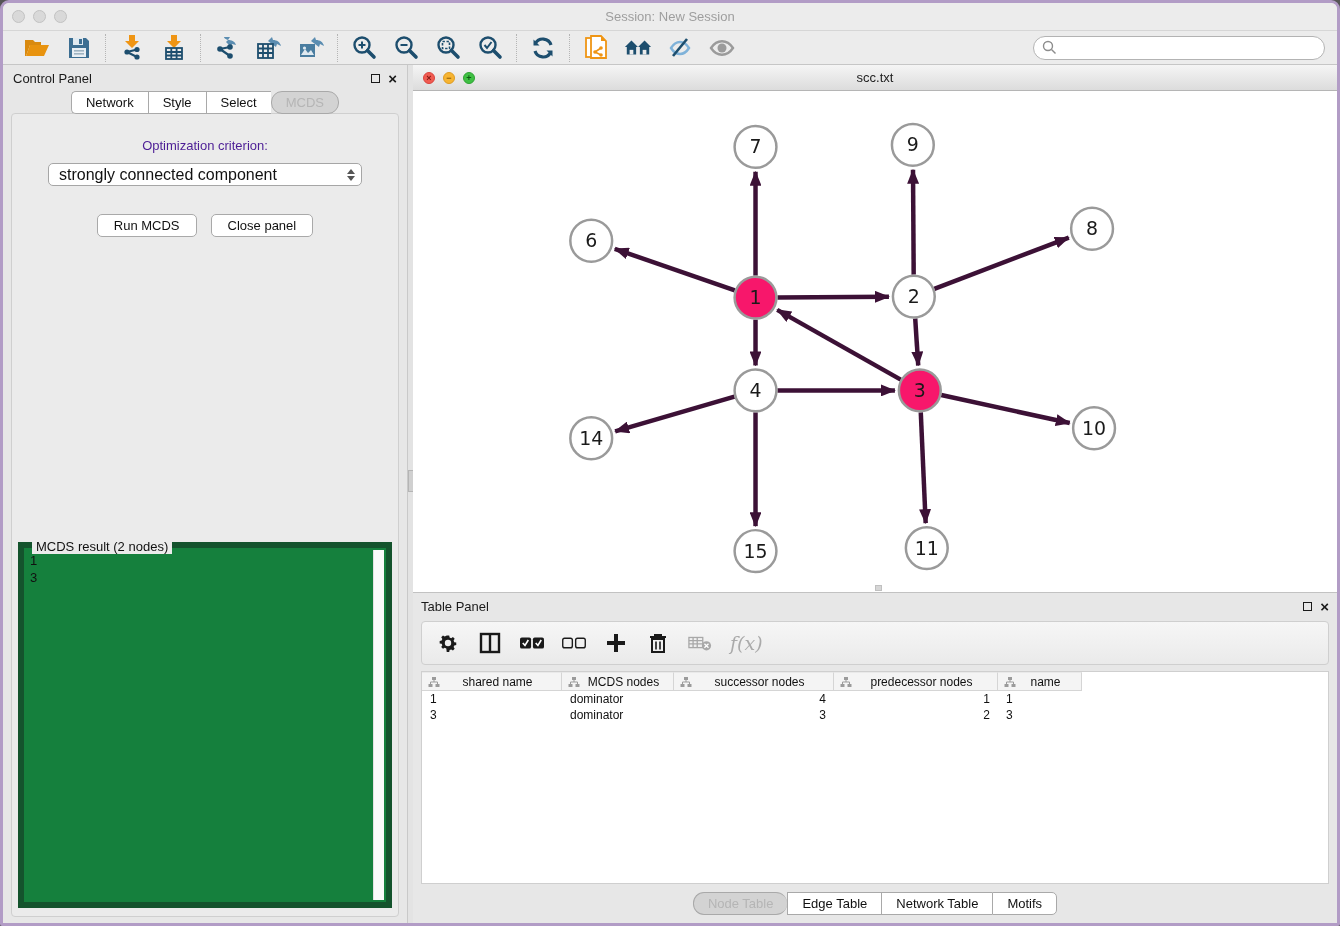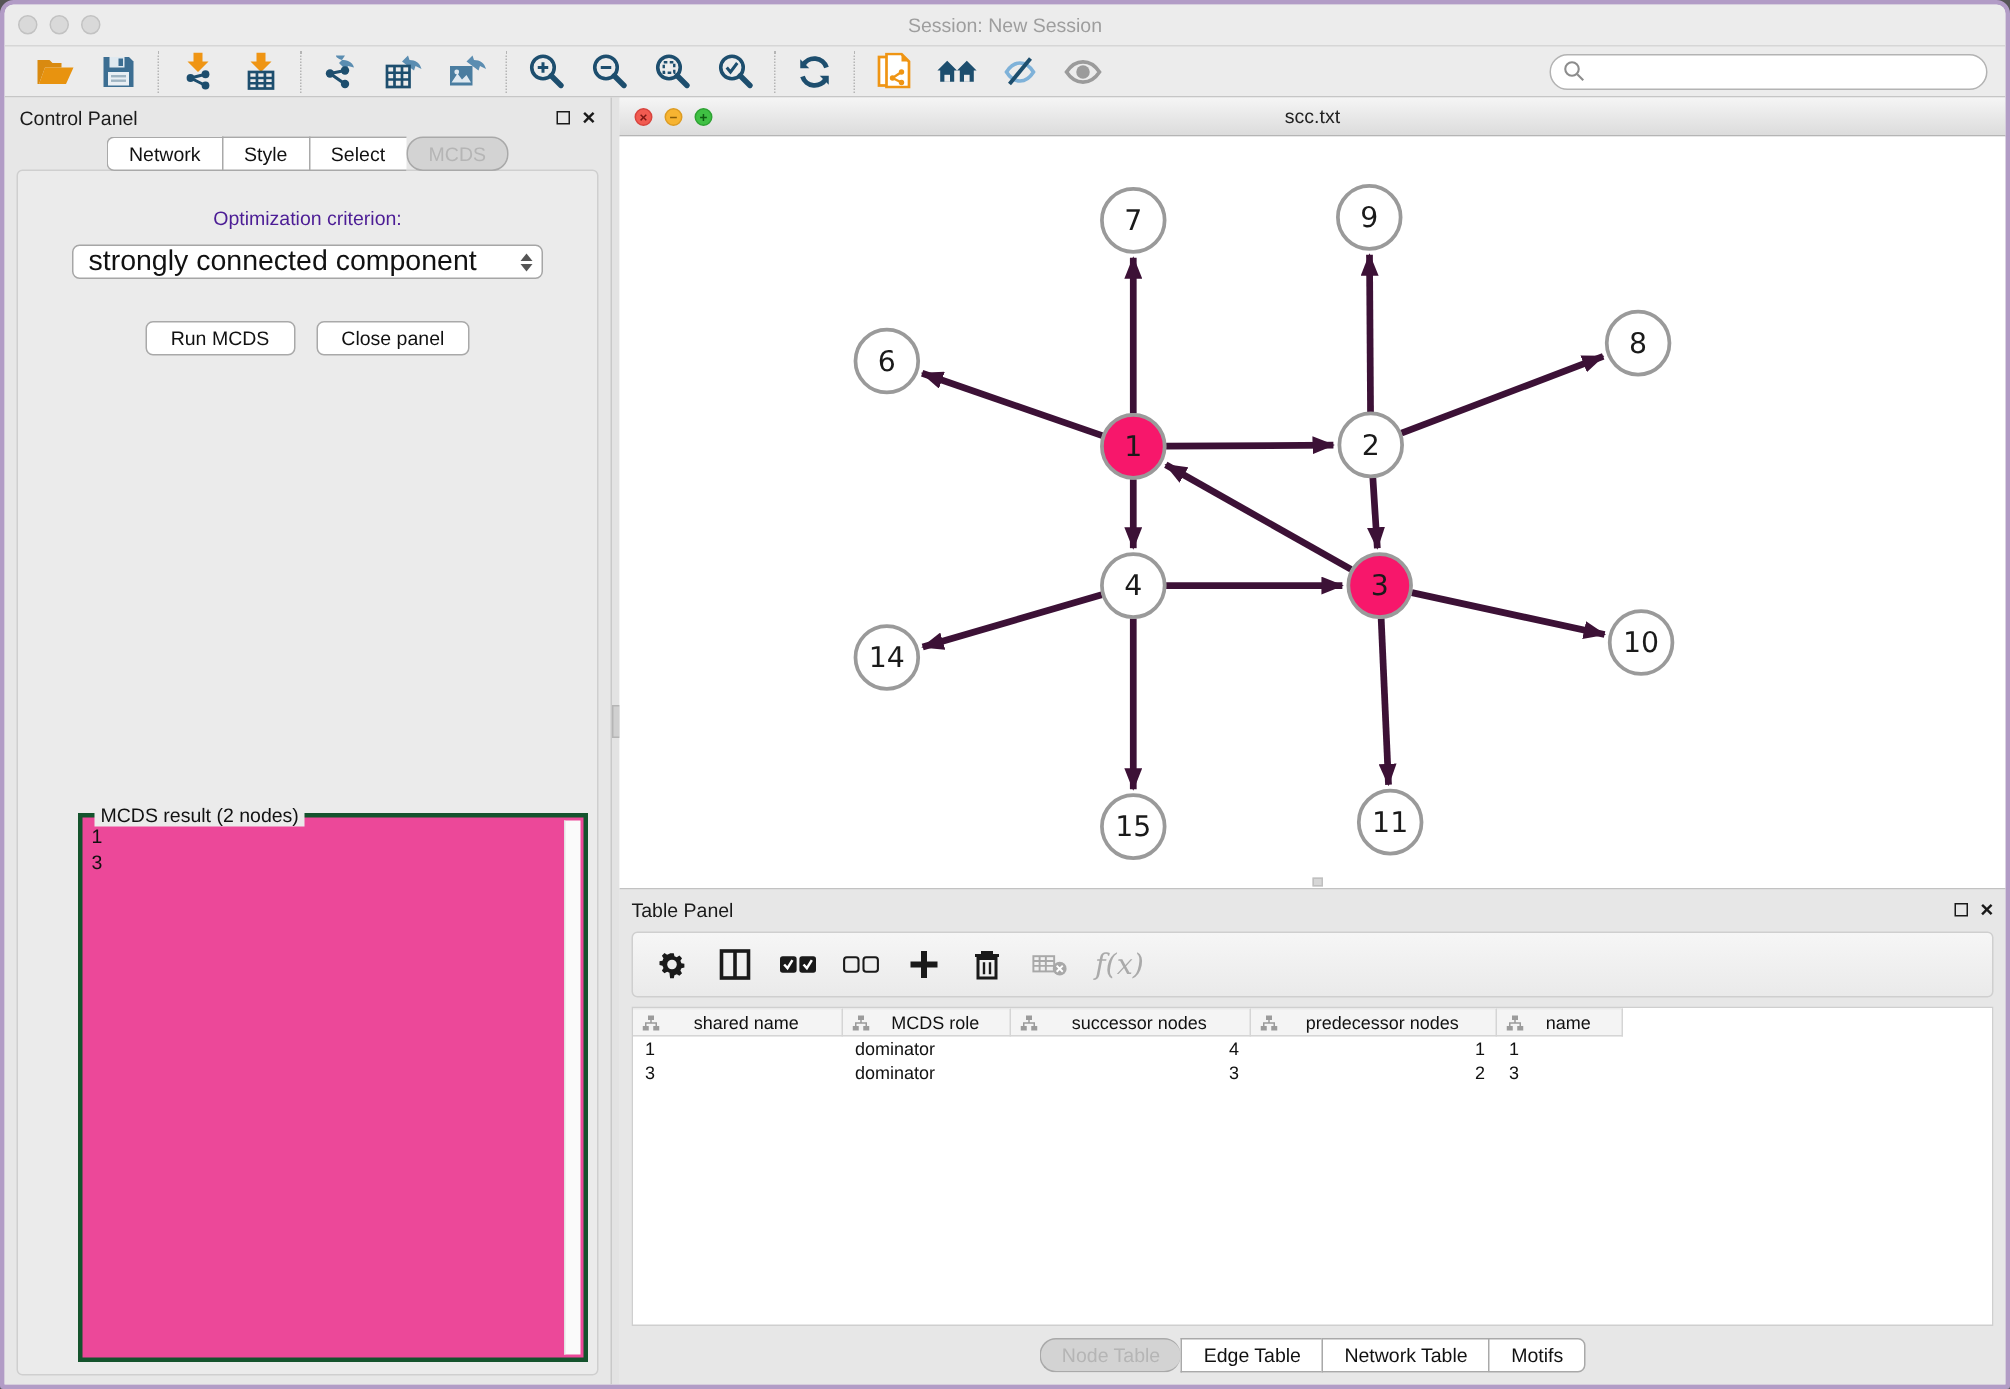--- a/index.html
+++ b/index.html
@@ -50,32 +50,32 @@
   .tab { font-size:13px; padding:3px 14px; background:#fff; border:1px solid #a9a9a9;
     border-right:none; color:#111; cursor:pointer; }
   .tab:first-child { border-radius:5px 0 0 5px; }
   .tab:last-child { border-radius:0 5px 5px 0; border-right:1px solid #a9a9a9; }
   .tab.selected { background:#d3d3d3; color:#b5b5b5;border-radius:11px; }
 
   .cp-content { margin:-1px 8px 6px 8px; flex:1; background:#ebebeb; border:1px solid #cfcfcf;
     border-radius:4px; padding-top:24px; display:flex; flex-direction:column; position:relative; }
   .opt-label { text-align:center; font-size:13px; color:#4c1d95; margin-bottom:10px; }
   .combo { margin:0 36px; height:23px; background:#fff; border:1px solid #a6a6a6; border-radius:5px;
-    display:flex; align-items:center; padding:0 6px 0 10px; font-size:19px; color:#111; cursor:pointer; }
+    display:flex; align-items:center; padding:0 6px 0 10px; font-size:16px; color:#111; cursor:pointer; }
   .combo .combo-val { flex:1; }
   .spin { display:flex; flex-direction:column; gap:2px; align-items:center; }
   .spin b { width:0; height:0; border-left:4px solid transparent; border-right:4px solid transparent; }
   .spin .up { border-bottom:5px solid #555; }
   .spin .dn { border-top:5px solid #555; }
   .btn-row { display:flex; justify-content:center; gap:14px; margin-top:28px; }
   .pbtn { background:#fff; border:1px solid #a9a9a9; border-radius:5px; padding:3px 16px;
     font-size:13px; color:#111; cursor:pointer; }
 
   .result-group { position:absolute; left:6px; right:6px; bottom:8px; top:428px;
-    border:3px solid #14532d; background:#ec4899;margin-left:34px; }
+    border:6px solid #14532d; background:#15803d; }
   .result-legend { position:absolute; top:-9px; left:8px; background:#ebebeb; padding:0 4px;
     font-size:13px; color:#111; }
   .result-body { position:absolute; inset:4px 14px 2px 6px; font-size:13px; color:#111;
     line-height:17px; white-space:pre; overflow:hidden; }
   .result-scroll { position:absolute; top:2px; bottom:2px; right:2px; width:11px;
     background:#fafafa; border-left:1px solid #e2e2e2; }
 
   
   .splitter { width:6px; background:#e3e3e3; border-left:1px solid #c9c9c9; position:relative; cursor:col-resize; }
   .splitter .grip { position:absolute; top:405px; left:0; width:6px; height:22px; background:#d0d0d0;
@@ -495,21 +495,21 @@
               </div>
               <div class="th" style="width: 112px;">
                 <svg class="sort-ic" width="12" height="12" viewBox="0 0 12 12">
                   <g fill="#9b9b9b">
                     <rect x="4" y="1" width="4" height="3"></rect>
                     <rect x="0.5" y="8" width="4" height="3"></rect>
                     <rect x="7.5" y="8" width="4" height="3"></rect>
                   </g>
                   <path d="M6 4v2M2.5 8V6h7v2" stroke="#9b9b9b" fill="none"></path>
                 </svg>
-                <span class="th-label">MCDS role</span>
+                <span class="th-label">MCDS nodes</span>
               </div>
               <div class="th" style="width: 160px;">
                 <svg class="sort-ic" width="12" height="12" viewBox="0 0 12 12">
                   <g fill="#9b9b9b">
                     <rect x="4" y="1" width="4" height="3"></rect>
                     <rect x="0.5" y="8" width="4" height="3"></rect>
                     <rect x="7.5" y="8" width="4" height="3"></rect>
                   </g>
                   <path d="M6 4v2M2.5 8V6h7v2" stroke="#9b9b9b" fill="none"></path>
                 </svg>

